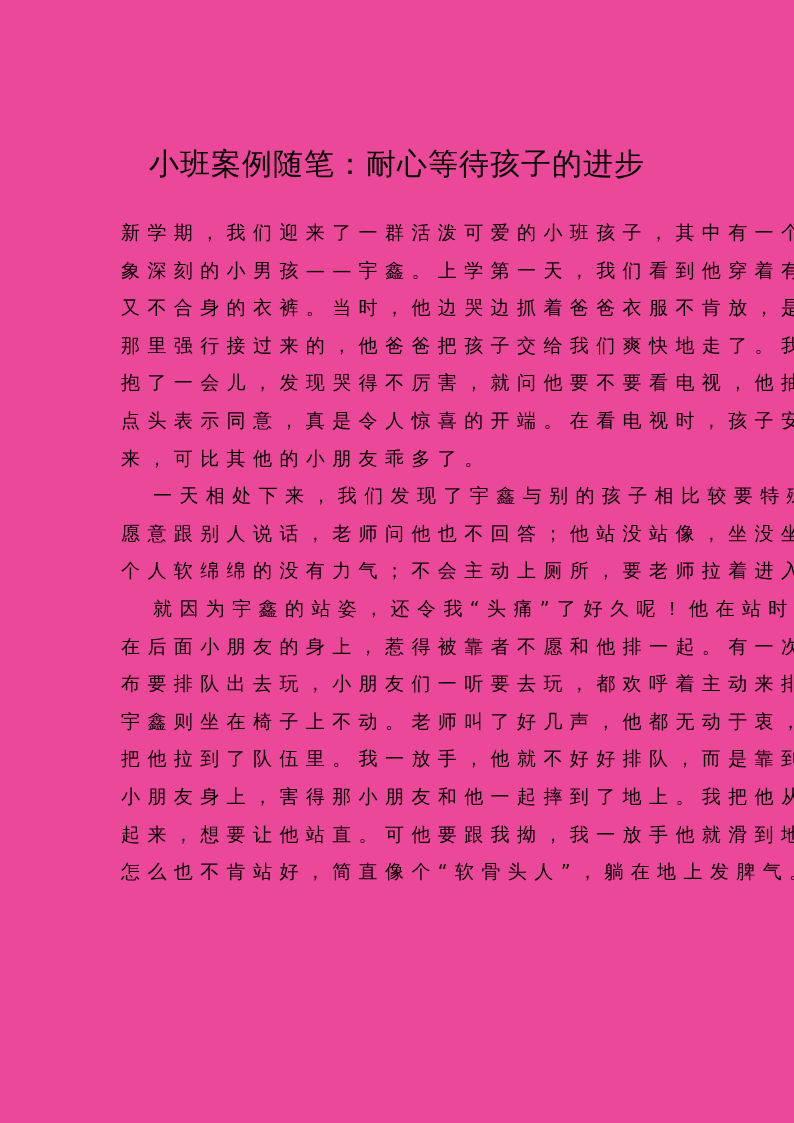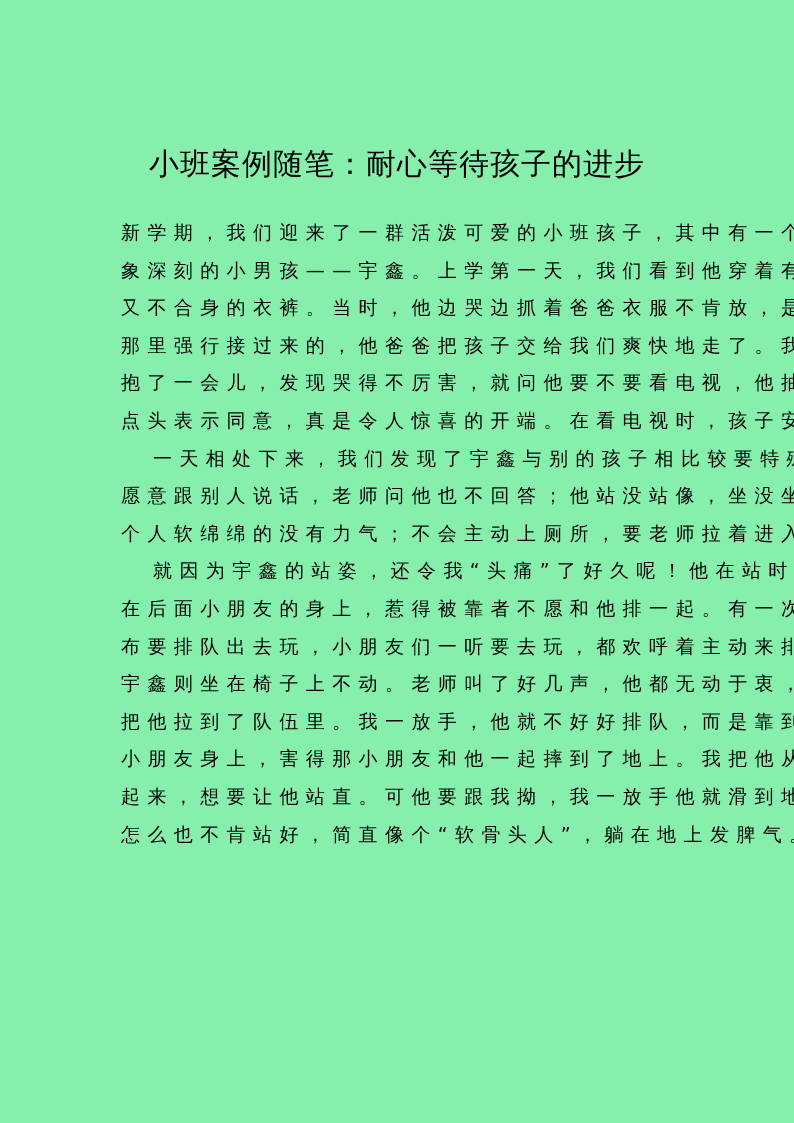--- a/index.html
+++ b/index.html
@@ -13,21 +13,21 @@
       position: relative;
       overflow: hidden;
       font-family: "DejaVu Serif", "Liberation Serif", serif;
       color: #000000;
     }
     .page {
       position: absolute;
       left: 0; top: 0;
       width: 794px;
       height: 1123px;
-      background: #86efac;
+      background: #ec4899;
     }
     .title {
       position: absolute;
       top: 142px;
       left: 0;
       width: 794px;
       text-align: center;
       font-size: 30px;
       line-height: 44px;
       letter-spacing: 1px;
@@ -60,20 +60,21 @@
 
   <div class="body">
 
     <div>
       <div class="line">新学期，我们迎来了一群活泼可爱的小班孩子，其中有一个令我印</div>
       <div class="line">象深刻的小男孩——宇鑫。上学第一天，我们看到他穿着有点旧而</div>
       <div class="line">又不合身的衣裤。当时，他边哭边抓着爸爸衣服不肯放，是从家长</div>
       <div class="line">那里强行接过来的，他爸爸把孩子交给我们爽快地走了。我给宇鑫</div>
       <div class="line">抱了一会儿，发现哭得不厉害，就问他要不要看电视，他抽泣着点</div>
       <div class="line">点头表示同意，真是令人惊喜的开端。在看电视时，孩子安静了下</div>
+      <div class="line">来，可比其他的小朋友乖多了。</div>
     </div>
 
     <div>
       <div class="line indent">一天相处下来，我们发现了宇鑫与别的孩子相比较要特殊：他不</div>
       <div class="line">愿意跟别人说话，老师问他也不回答；他站没站像，坐没坐像，整</div>
       <div class="line">个人软绵绵的没有力气；不会主动上厕所，要老师拉着进入厕所；</div>
     </div>
 
     <div>
       <div class="line indent">就因为宇鑫的站姿，还令我“头痛”了好久呢！他在站时，喜欢靠</div>

